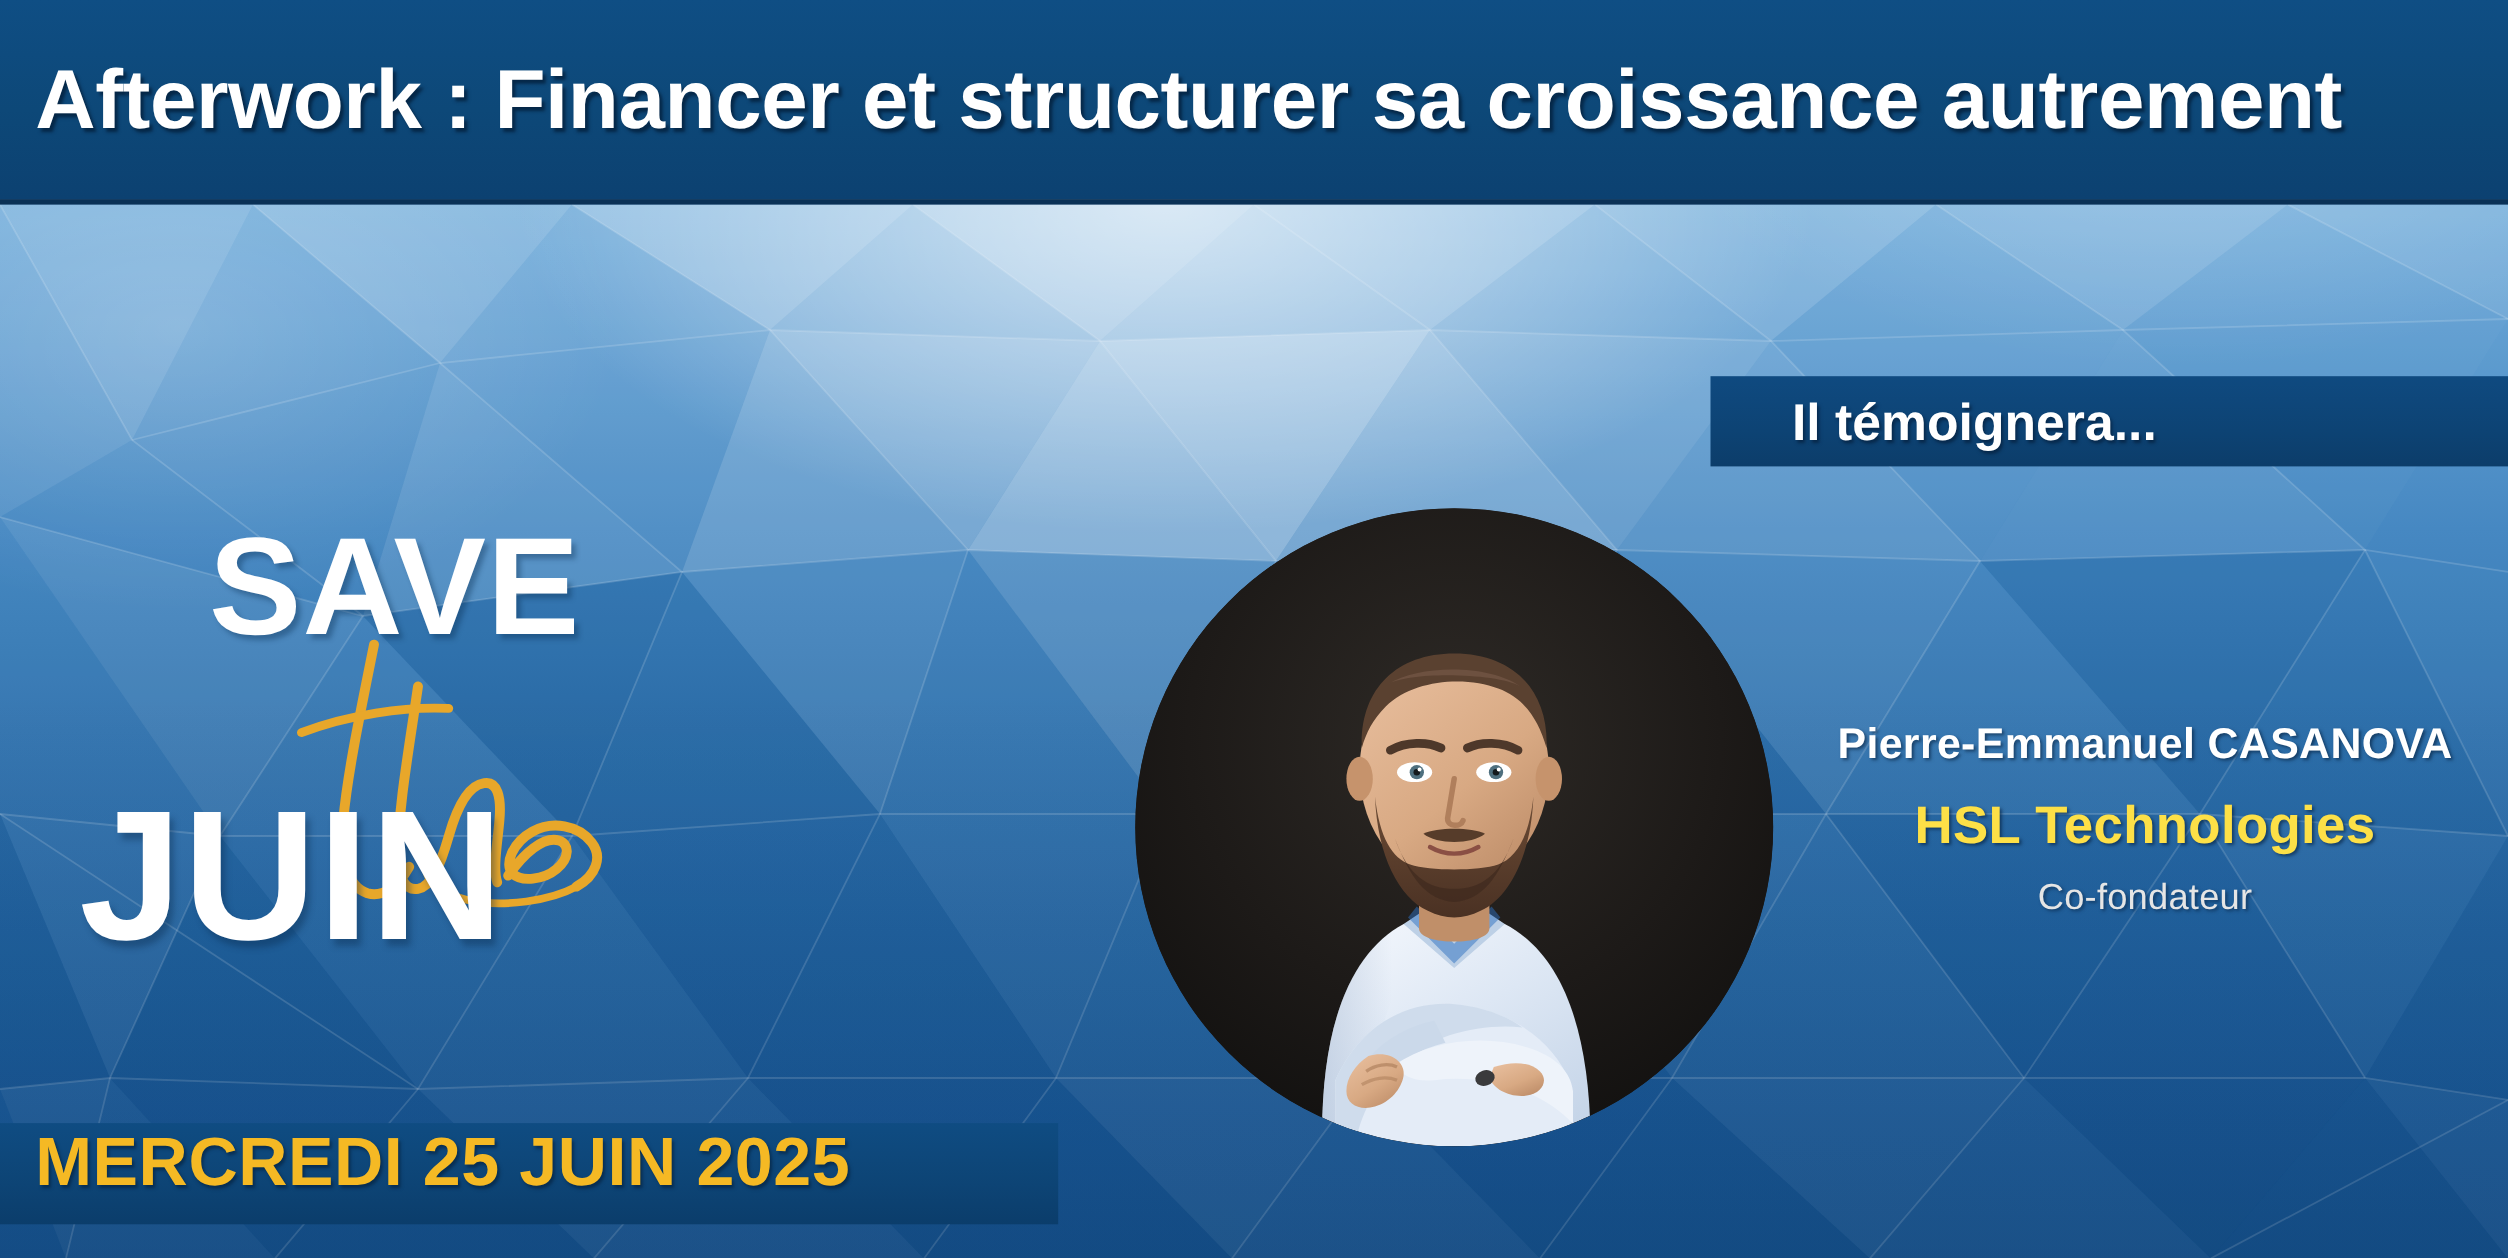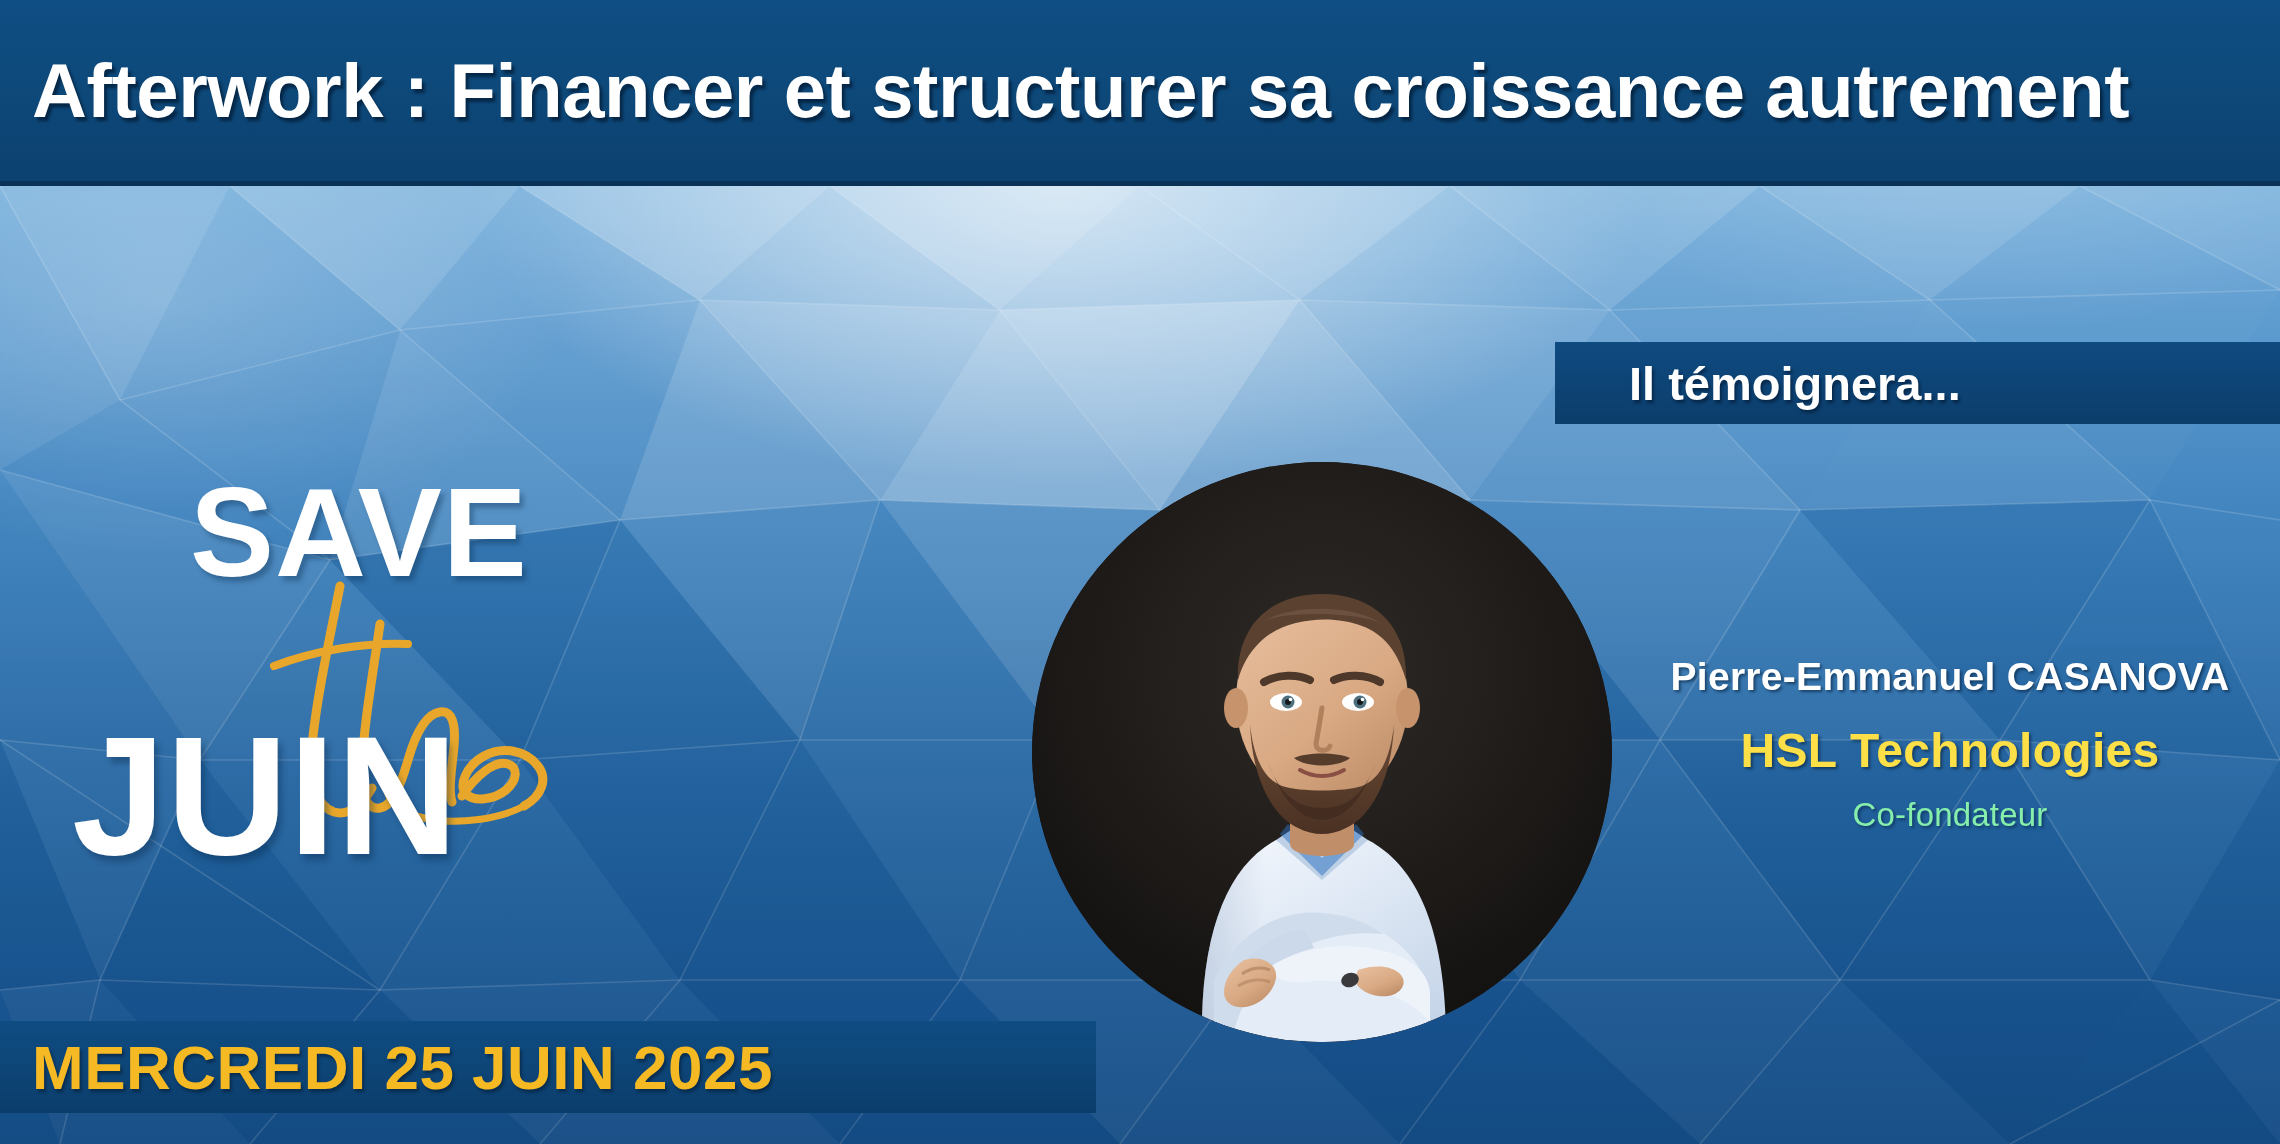--- a/index.html
+++ b/index.html
@@ -107,25 +107,24 @@
     width: 420px;
     height: 290px;
   }
   .std-the svg { width: 100%; height: 100%; overflow: visible; }
 
   
   .date-ribbon {
     position: absolute;
     left: 0;
     top: 1021px;
-    width: 1096px;
+    width: 962px;
     height: 92px;
     background: linear-gradient(180deg, #0f4c82 0%, #0d4475 60%, #0b3d6b 100%);
     display: flex;
-    align-items: center;
   }
   .date-ribbon-text {
     color: #f5b924;
     font-size: 62px;
     font-weight: bold;
     letter-spacing: 0.5px;
     padding-left: 32px;
     white-space: nowrap;
     text-shadow: 2px 3px 3px rgba(4,26,50,0.55);
   }
@@ -184,21 +183,21 @@
   .speaker-company {
     color: #fde047;
     font-size: 48px;
     font-weight: bold;
     letter-spacing: 0.3px;
     margin-top: 24px;
     white-space: nowrap;
     text-shadow: 2px 2px 3px rgba(5,30,58,0.6);
   }
   .speaker-role {
-    color: #86efac;
+    color: #e5e5e5;
     font-size: 33px;
     font-weight: normal;
     letter-spacing: 0.2px;
     margin-top: 18px;
     white-space: nowrap;
     text-shadow: 2px 2px 3px rgba(5,30,58,0.55);
   }
 </style>
 </head>
 <body>

